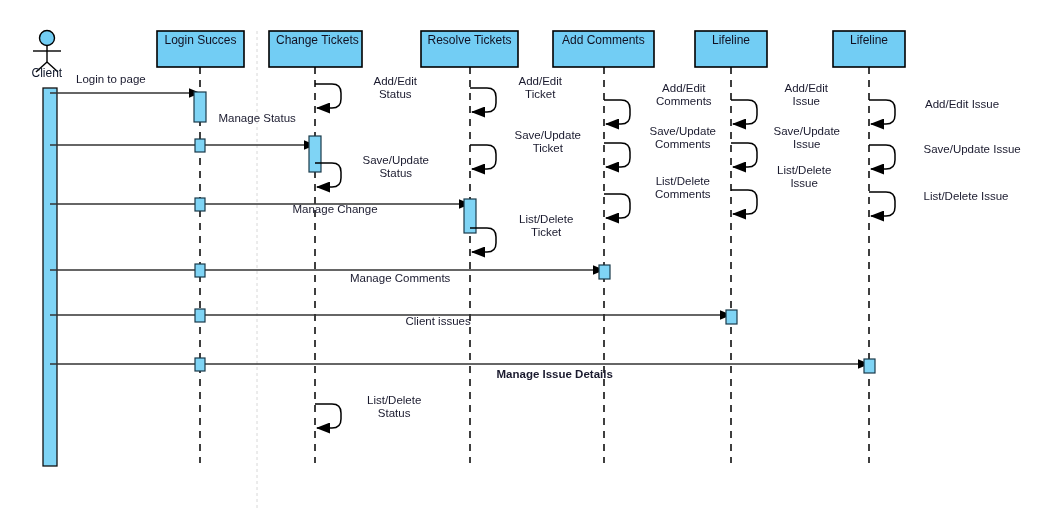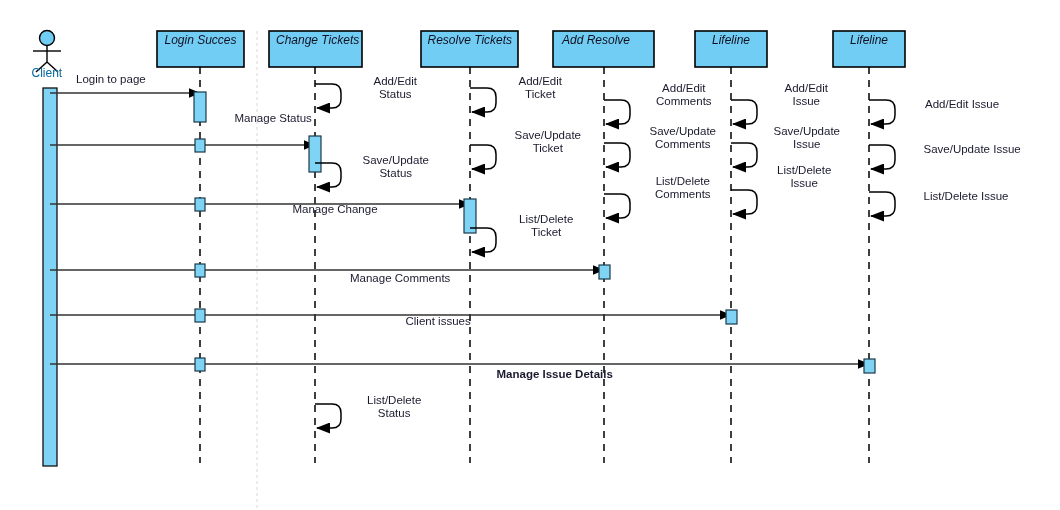--- a/index.html
+++ b/index.html
@@ -33,27 +33,26 @@
     pointer-events: none;
   }
   .head-label {
     position: absolute;
     font-family: "Liberation Sans", sans-serif;
     font-size: 12px;
     color: #111122;
     text-align: left;
     line-height: 15px;
     white-space: nowrap;
-    font-style: italic;
   }
   .actor-label {
     position: absolute;
     font-family: "Liberation Sans", sans-serif;
     font-size: 12px;
-    color: #0369a1;
+    color: #0f172a;
     text-align: center;
     white-space: nowrap;
   }
 </style>
 </head>
 <body>
 
 <div id="canvas">
   <svg id="svg-layer" viewBox="0 0 1060 510" xmlns="http://www.w3.org/2000/svg">
       <defs>
@@ -114,25 +113,25 @@
       <path d="M731,190 L748,190 Q757,190 757,199 L757,205 Q757,214 748,214 L733,214" fill="none" stroke="#000" stroke-width="1.5" marker-end="url(#arrowFilledLeft)"></path>
       <path d="M869,100 L886,100 Q895,100 895,109 L895,115 Q895,124 886,124 L871,124" fill="none" stroke="#000" stroke-width="1.5" marker-end="url(#arrowFilledLeft)"></path>
       <path d="M869,145 L886,145 Q895,145 895,154 L895,160 Q895,169 886,169 L871,169" fill="none" stroke="#000" stroke-width="1.5" marker-end="url(#arrowFilledLeft)"></path>
       <path d="M869,192 L886,192 Q895,192 895,201 L895,207 Q895,216 886,216 L871,216" fill="none" stroke="#000" stroke-width="1.5" marker-end="url(#arrowFilledLeft)"></path>
     </svg>
   <div id="text-layer">
       <div class="actor-label" style="left: 31.5px; top: 66px;">Client</div>
       <div class="head-label" style="left: 164.5px; top: 33px;">Login Succes</div>
       <div class="head-label" style="left: 276px; top: 33px;">Change Tickets</div>
       <div class="head-label" style="left: 427.5px; top: 33px;">Resolve Tickets</div>
-      <div class="head-label" style="left: 562px; top: 33px;">Add Resolve</div>
+      <div class="head-label" style="left: 562px; top: 33px;">Add Comments</div>
       <div class="head-label" style="left: 712px; top: 33px;">Lifeline</div>
       <div class="head-label" style="left: 850px; top: 33px;">Lifeline</div>
       <div class="lbl" style="white-space: pre; left: 76px; top: 73px;">Login to page</div>
-      <div class="lbl" style="white-space: pre; left: 218.5px; top: 112px; margin-left: 16px;">Manage Status</div>
+      <div class="lbl" style="white-space: pre; left: 218.5px; top: 112px;">Manage Status</div>
       <div class="lbl" style="white-space: pre; left: 292.5px; top: 203px;">Manage Change</div>
       <div class="lbl" style="white-space: pre; left: 350px; top: 272px;">Manage Comments</div>
       <div class="lbl" style="white-space: pre; left: 405.5px; top: 315px;">Client issues</div>
       <div class="lbl" style="white-space: pre; left: 496.5px; top: 368px; font-weight: bold;">Manage Issue Details</div>
       <div class="lbl" style="white-space: pre; left: 373.5px; top: 74.5px;">Add/Edit
 Status</div>
       <div class="lbl" style="white-space: pre; left: 362.5px; top: 153.5px;">Save/Update
 Status</div>
       <div class="lbl" style="white-space: pre; left: 367px; top: 393.5px;">List/Delete
 Status</div>

